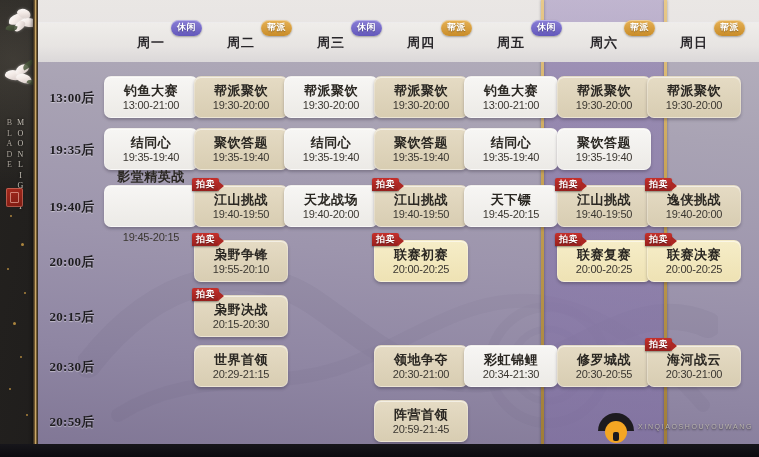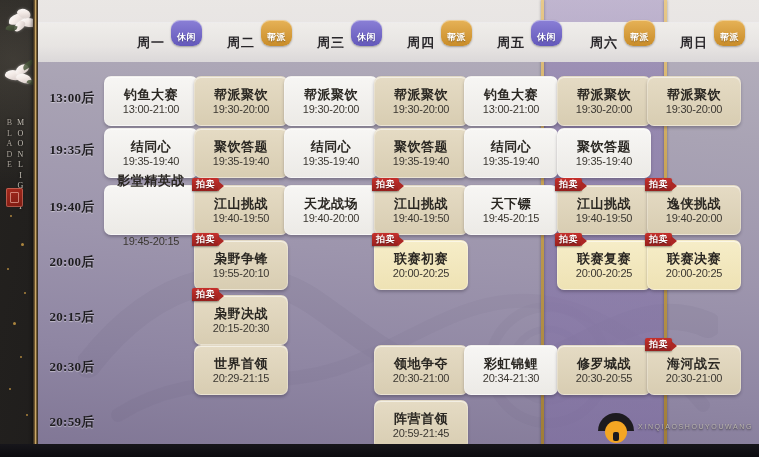--- a/index.html
+++ b/index.html
@@ -148,21 +148,21 @@
     color: #28262a;
     font-family: Liberation Serif, serif;
     letter-spacing: 1px;
   }
   .day-badge {
     position: absolute;
     top: -6px;
     right: 4px;
     font-size: 9px;
     color: #ffffff;
-    padding: 11px 6px 2px 6px;
+    padding: 1px 6px 2px 6px;
     border-radius: 9px;
     font-family: "Liberation Serif", serif;
     font-weight: bold;
     letter-spacing: .5px;
     white-space: nowrap;
     box-shadow: 0 1px 2px rgba(0,0,0,.32), inset 0 1px 0 rgba(255,255,255,.38);
     text-shadow: 0 1px 1px rgba(0,0,0,.35);
   }
   .badge-xiuxian { background: linear-gradient(180deg,#8a7fd6,#6358bb); }
   .badge-bangpai { background: linear-gradient(180deg,#e6b257,#c98c28); }
@@ -178,21 +178,21 @@
     color: #1e1c20;
     font-family: "Liberation Serif", "DejaVu Serif", serif;
     text-shadow: 0 1px 1px rgba(255,255,255,.45);
     letter-spacing: .3px;
   }
 
   
   .card {
     position: absolute;
     width: 94px;
-    height: 50px;
+    height: 42px;
     border-radius: 7px;
     display: flex;
     flex-direction: column;
     align-items: center;
     justify-content: center;
     box-shadow: 0 2px 3px rgba(40,34,50,.30), inset 0 1px 0 rgba(255,255,255,.55);
     border: 1px solid rgba(255,255,255,.25);
   }
   .card.white  { background: linear-gradient(180deg, #f7f6f4 0%, #eceae6 100%); }
   .card.tan    { background: linear-gradient(180deg, #e5dbc4 0%, #d8cdb2 100%); }

